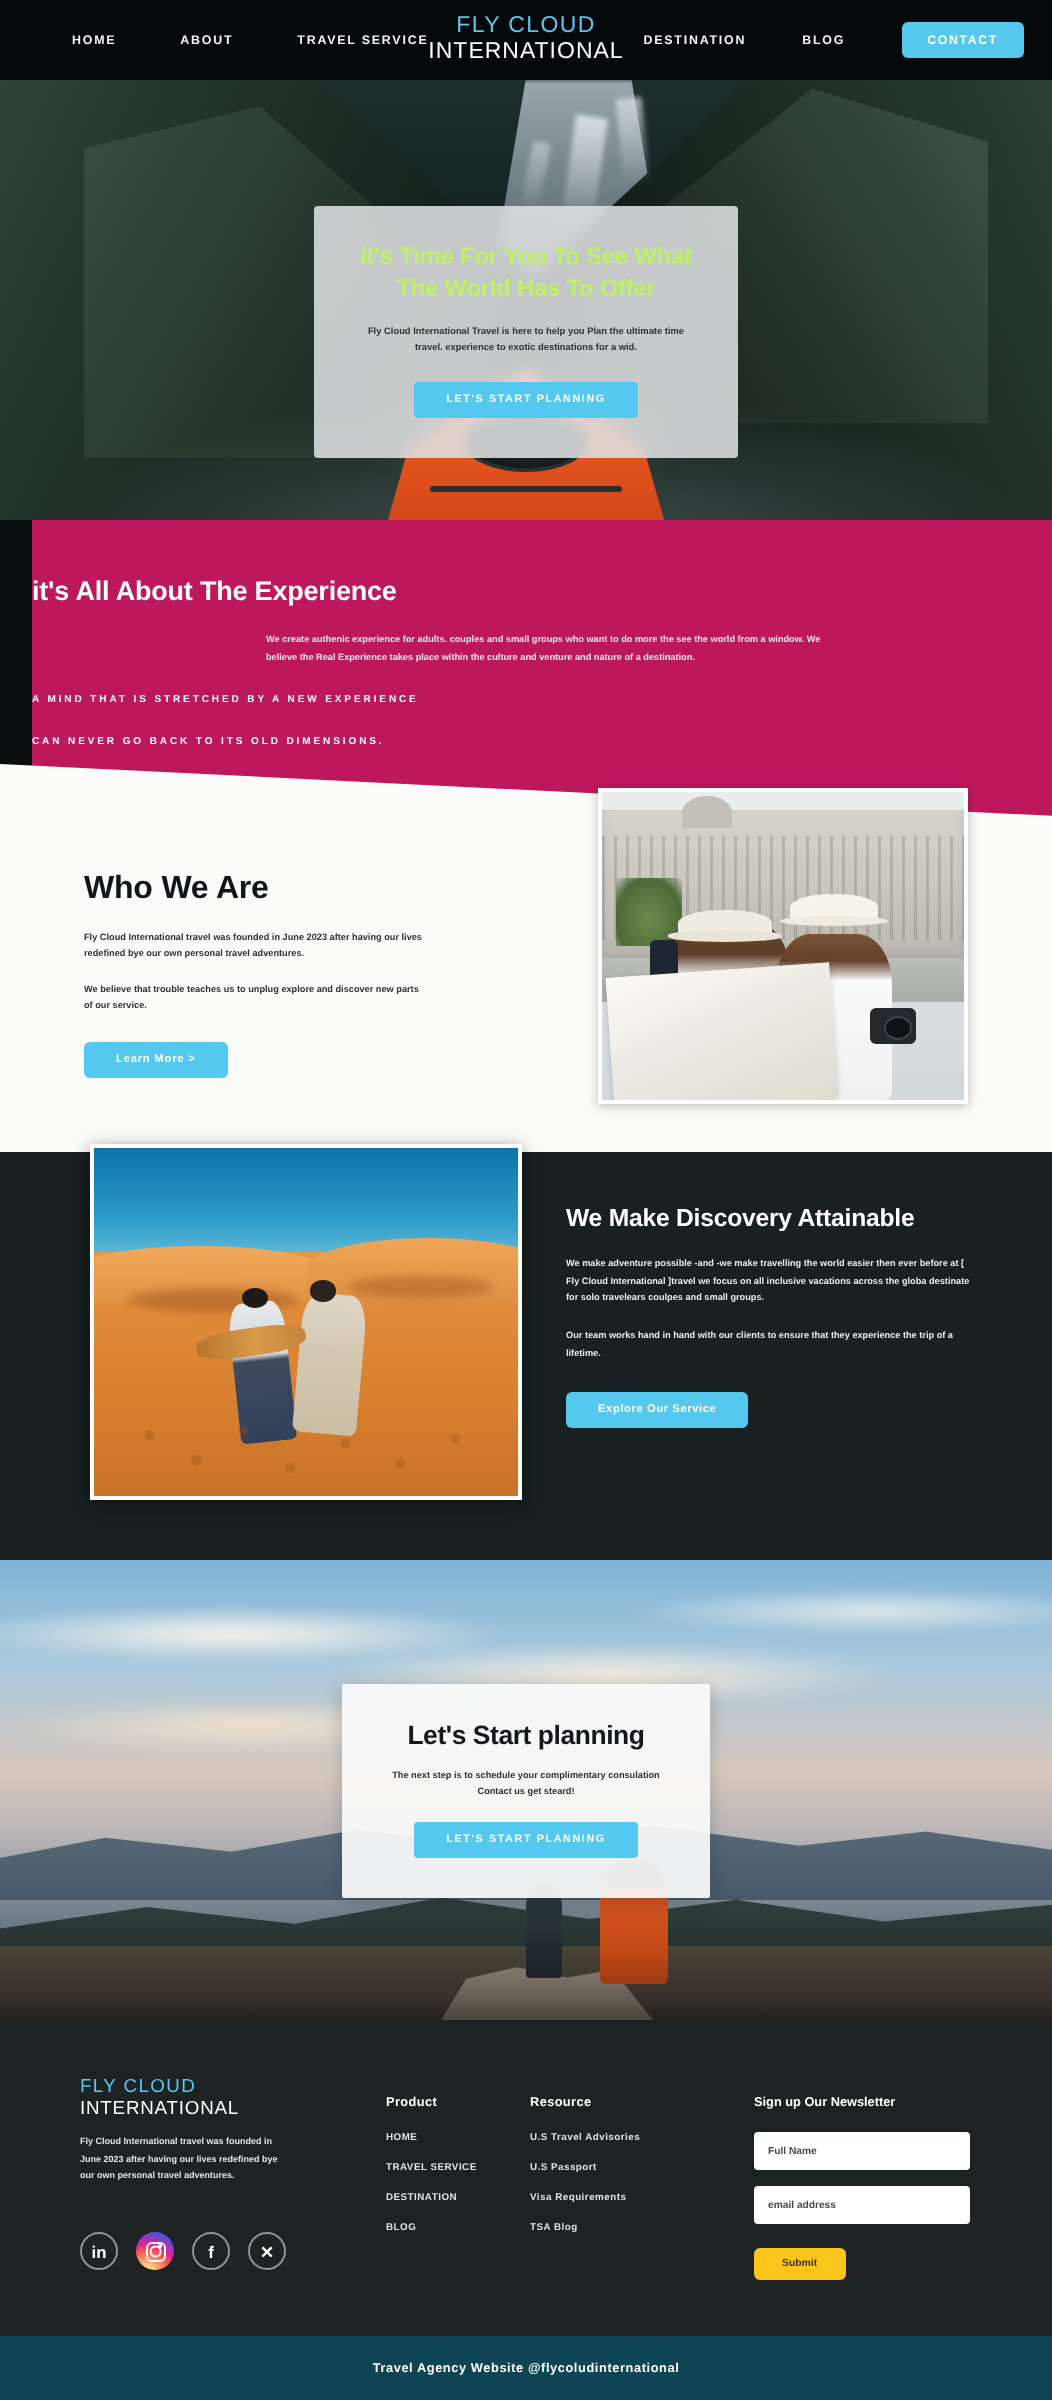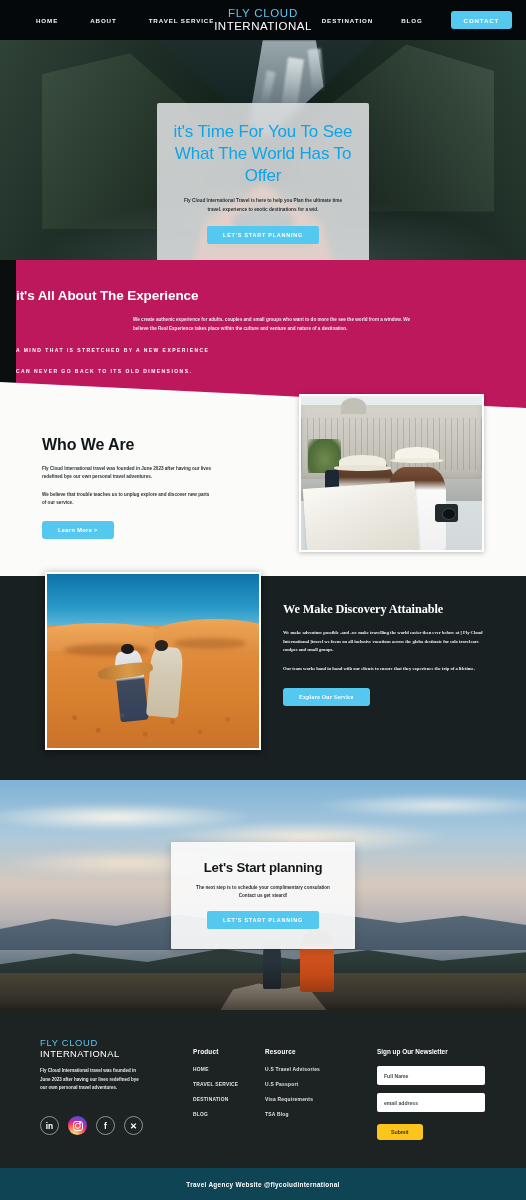--- a/index.html
+++ b/index.html
@@ -115,21 +115,21 @@
     background:radial-gradient(ellipse, rgba(255,170,110,.40) 0%, rgba(255,150,80,0) 70%);
     filter:blur(6px);
   }
   .hero-card {
     position:absolute; left:50%; top:63px; transform:translateX(-50%);
     width:212px; padding:18px 16px 20px;
     background:rgba(226,228,229,0.86); backdrop-filter:blur(3px);
     text-align:center; border-radius:2px; z-index:6;
   }
   .hero-h1 {
-    color:#0ea5e9; font-size:17px; font-weight:400; line-height:1.3;
+    color:#bef264; font-size:12px; font-weight:700; line-height:1.3;
     letter-spacing:-0.15px;
   }
   .hero-p {
     color:#2b3335; font-size:4.7px; line-height:1.75; margin-top:10px;
     padding:0 6px; font-weight:600;
   }
   .hero-btn {
     display:inline-block; margin-top:12px; background:#55c8f0; color:#ffffff;
     font-size:5.4px; font-weight:700; letter-spacing:0.8px;
     padding:6px 16px; border-radius:2px;
@@ -227,21 +227,21 @@
   .wi-cam { position:absolute; left:74%; top:70%; width:13%; height:12%;
     background:#222a2e; border-radius:3px; }
   .wi-cam:after { content:""; position:absolute; left:28%; top:22%; width:52%; height:56%;
     background:#0d1214; border-radius:50%; border:1px solid #3b4448; }
 
   
   .disc {
     position:absolute; top:576px; left:0; width:526px; height:204px;
     background:#192021; z-index:2;
   }
-  .disc-txt { position:absolute; top:602px; left:283px; width:205px; z-index:6;font-family:Liberation Serif, serif; }
+  .disc-txt { position:absolute; top:602px; left:283px; width:205px; z-index:6; }
   .disc-h2 { font-size:12.3px; font-weight:700; color:#ffffff; letter-spacing:-0.1px; }
   .disc-p { font-size:4.6px; line-height:1.9; margin-top:12px; color:#e9ecec; font-weight:600; }
   .disc-p2 { margin-top:10px; }
   .disc-btn {
     display:inline-block; margin-top:14px; background:#55c8f0; color:#ffffff;
     font-size:5.6px; font-weight:700; padding:6px 16px; border-radius:3px;
     letter-spacing:.3px;
   }
   .disc-img {
     position:absolute; top:572px; left:45px; width:216px; height:178px;

